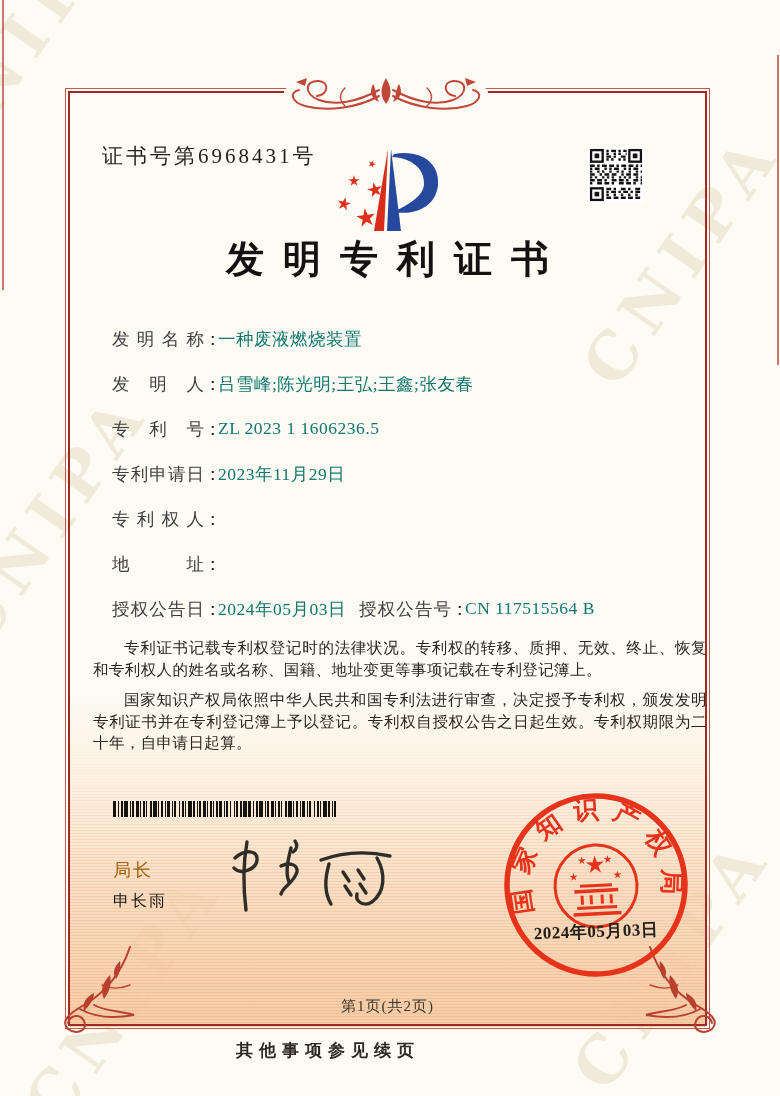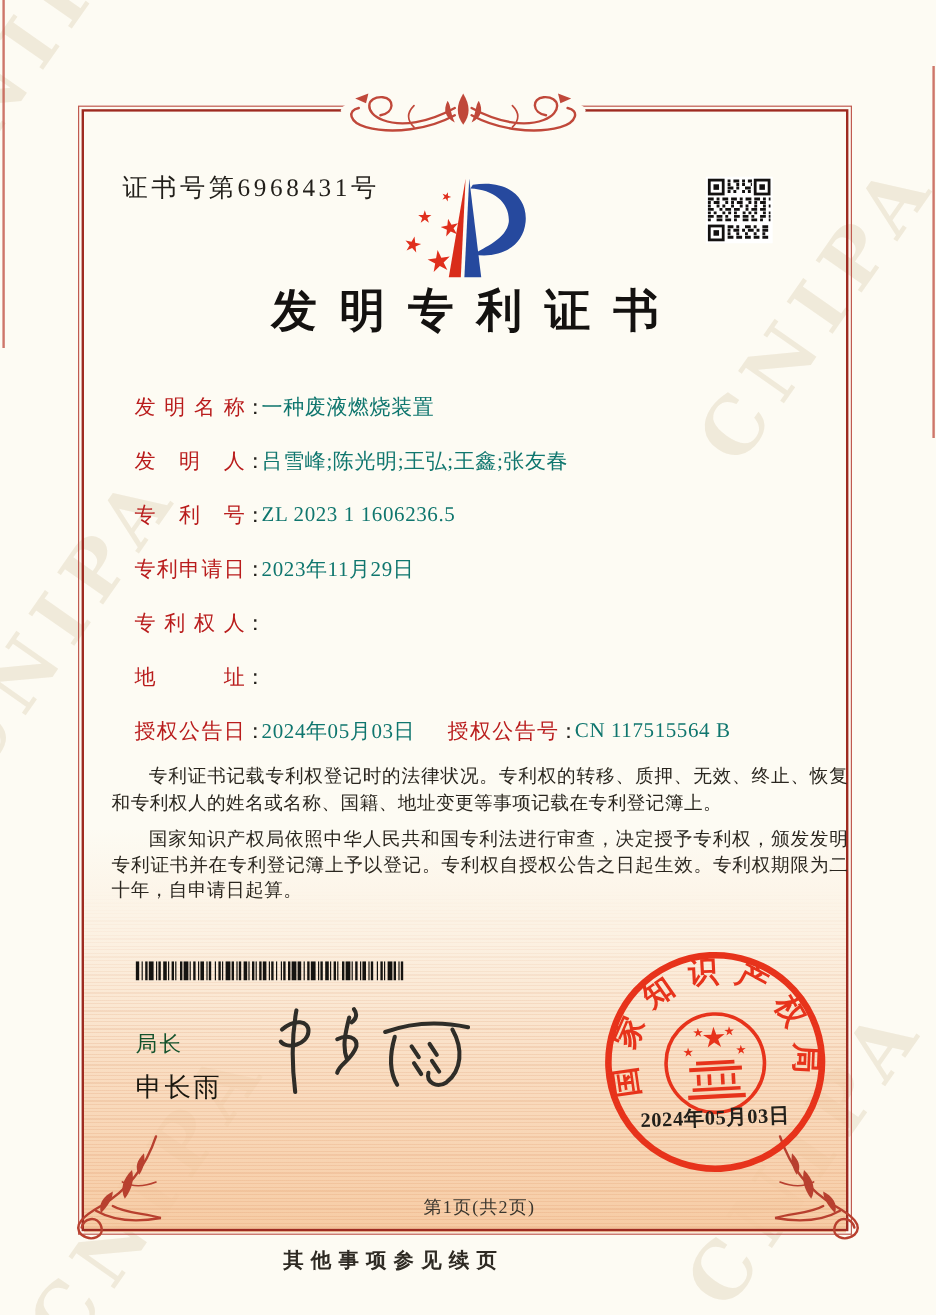--- a/index.html
+++ b/index.html
@@ -69,44 +69,44 @@
   .title{
     position:absolute;left:65px;top:234px;width:645px;
     text-align:center;font-size:38px;font-weight:bold;
     letter-spacing:19px;padding-left:19px;color:#141210;
   }
   .fields{position:absolute;left:112px;top:316px;width:560px;}
   .row{height:45px;display:flex;align-items:center;font-size:17.5px;}
   .flabel{
     display:inline-block;width:92px;
     text-align:justify;text-align-last:justify;
-    color:#b91c1c;flex:none;
+    color:#404040;flex:none;
   }
   .colon{display:inline-block;width:14px;flex:none;color:#221f1a;}
   .fvalue{color:#0f766e;letter-spacing:.5px;white-space:nowrap;}
-  .pair2{margin-left:27px;display:flex;align-items:center;}
+  .pair2{margin-left:13px;display:flex;align-items:center;}
   .paras{position:absolute;left:93px;top:637px;width:614px;}
   .para{
     font-size:15.5px;line-height:21.5px;text-indent:2em;
     color:#2a261f;letter-spacing:.4px;margin-bottom:9px;
     text-align:justify;
   }
   .barcode{position:absolute;left:113px;top:801px;}
-  .role{position:absolute;left:113px;top:858px;font-size:18px;letter-spacing:2px;color:#14532d;}
-  .signer{position:absolute;left:113px;top:891px;font-size:22px;letter-spacing:2px;color:#19170f;}
+  .role{position:absolute;left:113px;top:858px;font-size:18px;letter-spacing:2px;color:#a16207;}
+  .signer{position:absolute;left:113px;top:891px;font-size:16px;letter-spacing:2px;color:#19170f;}
   .sig{position:absolute;left:225px;top:836px;}
   .seal{position:absolute;left:500px;top:789px;}
   .seal-date{
     position:absolute;left:520px;top:920px;width:152px;
     text-align:center;font-size:17px;font-weight:bold;color:#22201b;
     transform:rotate(-2deg);letter-spacing:.5px;
   }
   .pageno{
     position:absolute;left:65px;top:997px;width:645px;
-    text-align:center;font-size:15px;color:#3a362e;letter-spacing:1px;margin-left:12px;
+    text-align:center;font-size:15px;color:#3a362e;letter-spacing:1px;
   }
   .footer-note{
     position:absolute;left:0;top:1039px;width:656px;
     text-align:center;font-size:17px;font-weight:600;
     letter-spacing:6px;color:#2e2a23;
   }
   svg{display:block;}
 </style>
 </head>
 <body>

